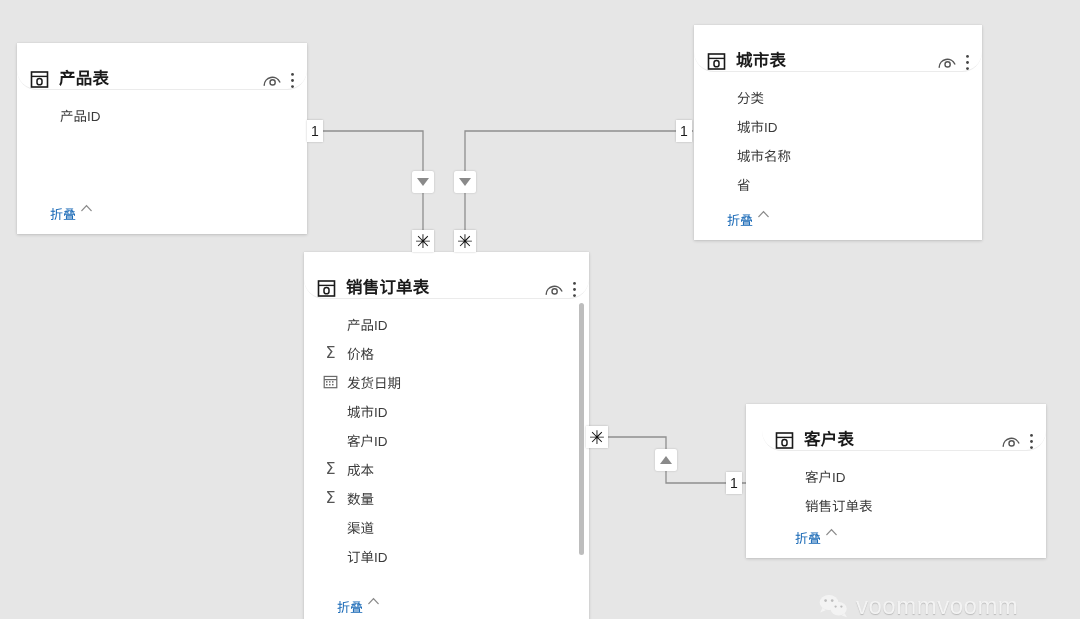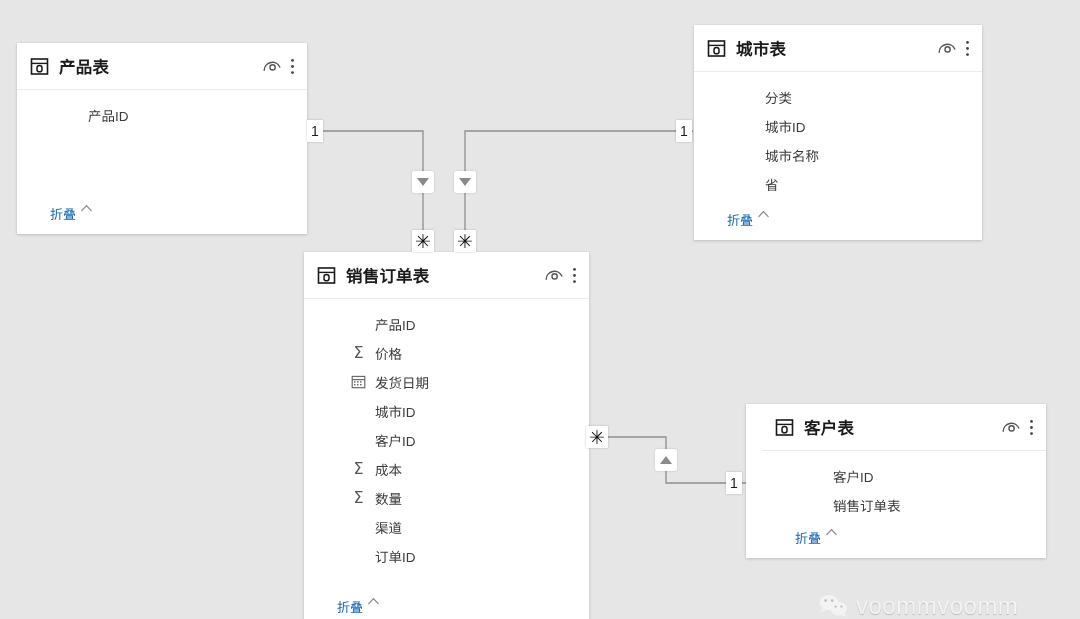--- a/index.html
+++ b/index.html
@@ -31,24 +31,25 @@
     background: #ffffff;
     box-shadow: 0 1px 3px rgba(0,0,0,0.16), 0 0 1px rgba(0,0,0,0.10);
     display: flex;
     flex-direction: column;
     overflow: hidden;
   }
   .card-header {
     height: 47px;
     min-height: 47px;
     display: flex;
-    align-items: center;
+    align-items: flex-end;
     padding: 0 12px 0 13px;
     border-bottom: 1px solid #ebebeb;
     box-sizing: border-box;
+    border-radius: 20px;
   }
   .tbl-icon {
     width: 19px; height: 19px;
     margin-right: 10px;
     flex: 0 0 auto;
   }
   .card-title {
     font-size: 16.5px;
     font-weight: bold;
     color: #1a1a1a;
@@ -63,21 +64,20 @@
     flex: 0 0 auto;
   }
   .eye-icon { width: 18px; height: 14px; display:block; }
   .ellipsis-icon { width: 5px; height: 17px; display:block; }
 
   .card-body {
     flex: 1 1 auto;
     position: relative;
     padding-top: 10px;
     overflow: hidden;
-    margin-left: 28px;
   }
   .field-row {
     display: flex;
     align-items: center;
     height: 29px;
     padding-left: 17px;
     box-sizing: border-box;
   }
   .field-icon {
     width: 19px;

